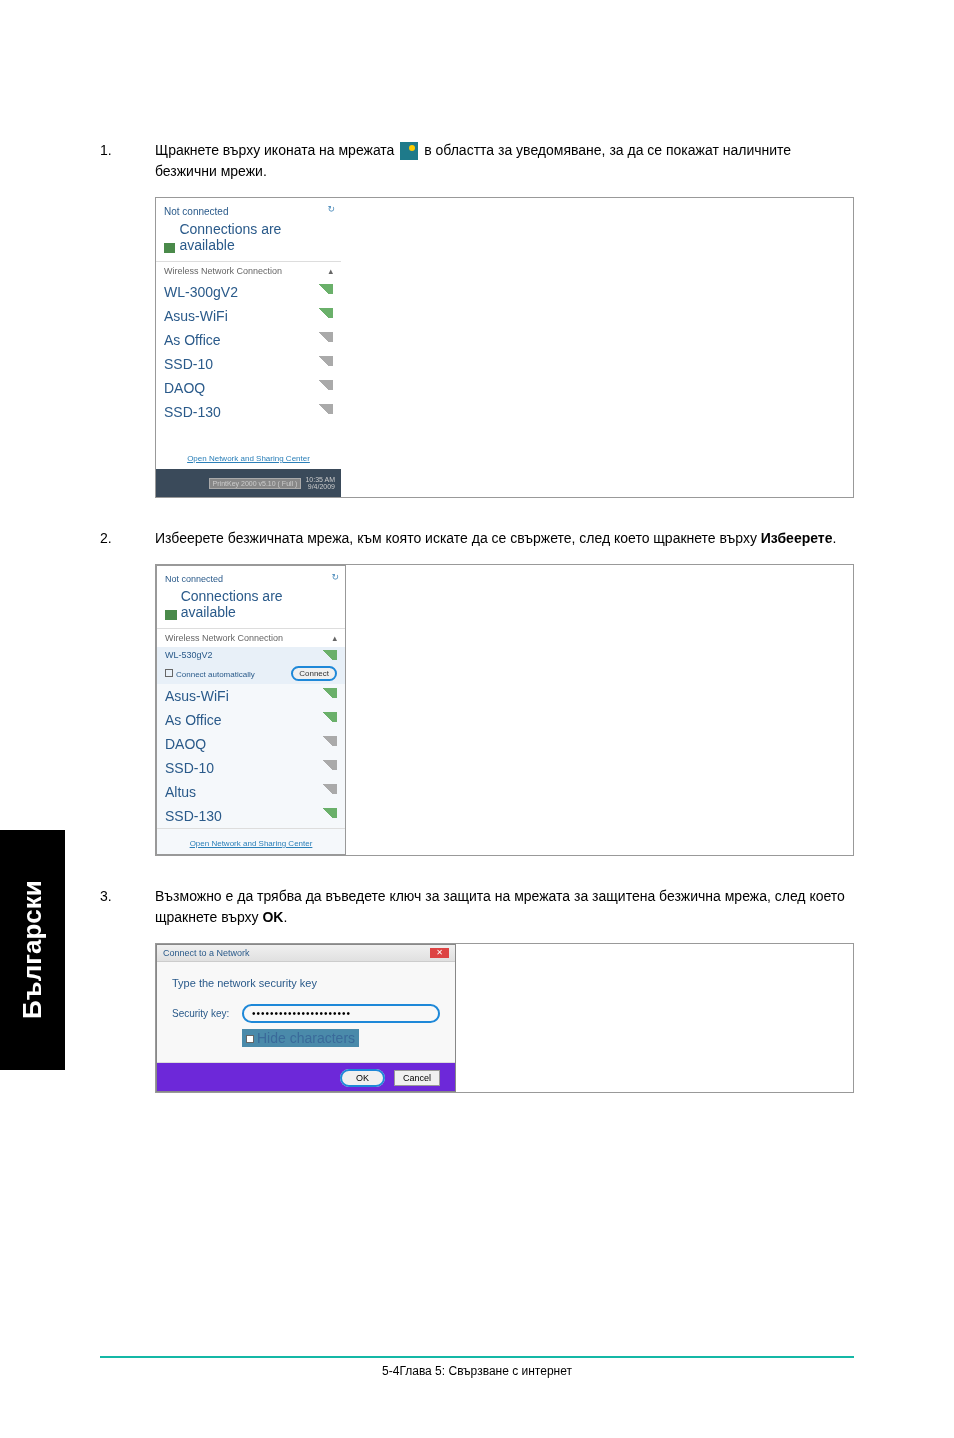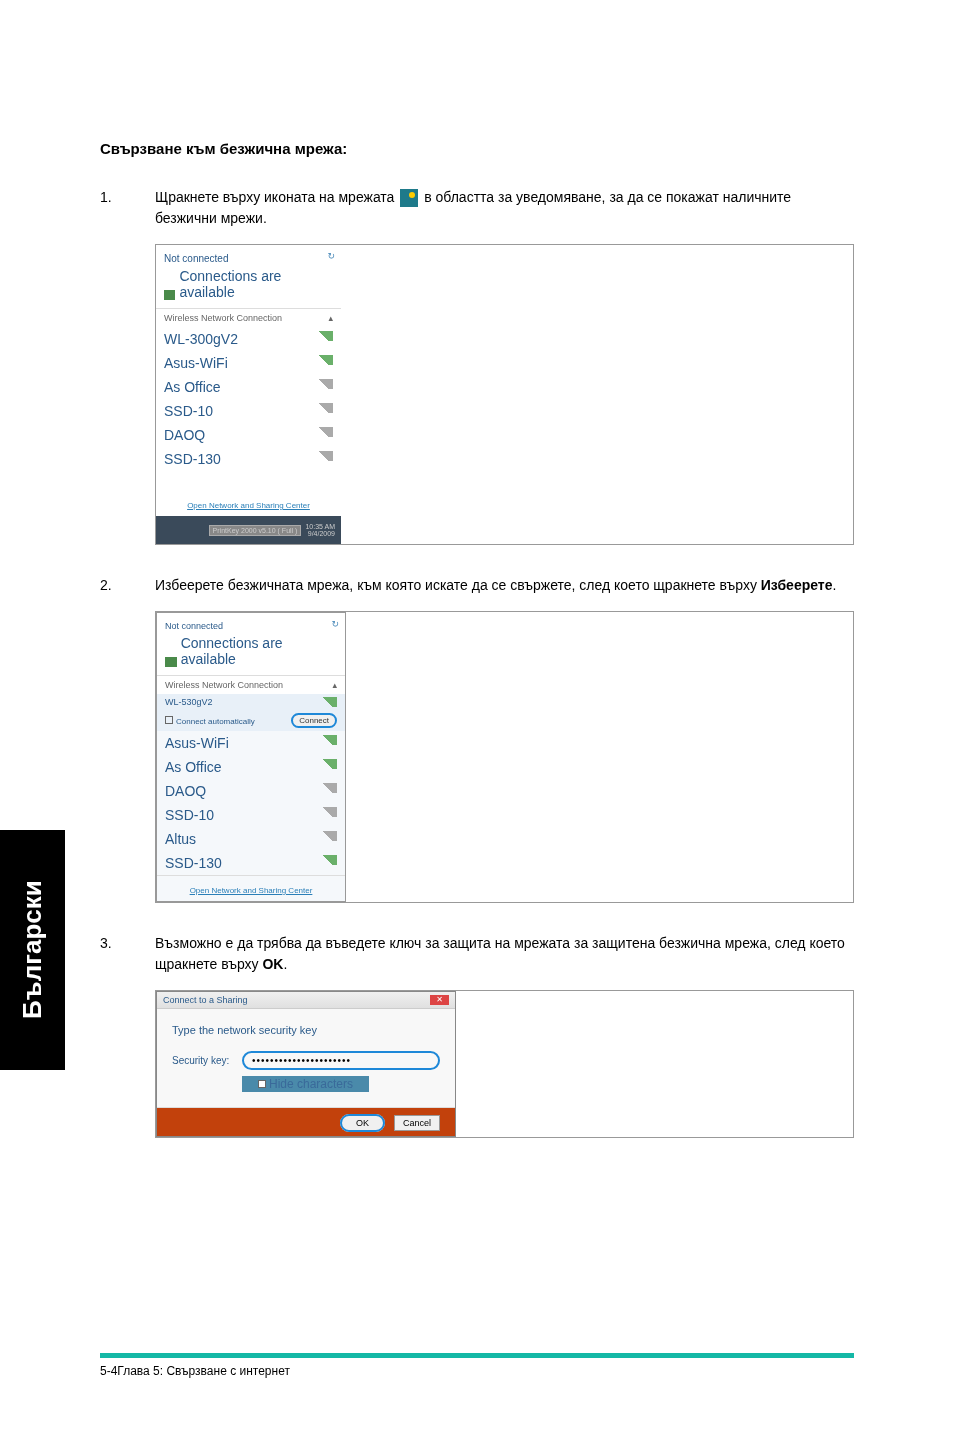--- a/index.html
+++ b/index.html
@@ -215,32 +215,32 @@
     .key-input {
       border: 2px solid #1e88d8;
       border-radius: 12px;
       padding: 2px 8px;
       flex: 1;
       letter-spacing: 1px;
       font-size: 10px;
     }
     .hide-row {
       margin-left: 70px;
-      font-size: 12px;
+      font-size: 14px;
       color: #3a6a9a;
       background: #4a8aaa;
-      padding: 1px 16px;
+      padding: 1px 4px;
       width: fit-content;
       text-align: center;
     }
     .dialog-buttons {
       padding: 8px 15px;
       text-align: right;
       border-top: 1px solid #ddd;
-      background: #c2410c;
+      background: #6d28d9;
     }
     .ok-btn {
       border: 2px solid #1e88d8;
       border-radius: 10px;
       padding: 2px 14px;
       font-size: 9px;
       background: #f0f0f0;
       margin-right: 6px;
     }
     .cancel-btn {
@@ -268,43 +268,42 @@
       font-size: 26px;
       font-weight: bold;
     }
     
     
     .footer {
       position: absolute;
       bottom: 60px;
       left: 100px;
       right: 100px;
-      border-top: 5px solid #14b8a6;
+      border-top: 2px solid #14b8a6;
       padding-top: 6px;
       display: flex;
-      justify-content: flex-start;
+      justify-content: center;
       font-size: 12px;
     }
     
     .refresh-icon {
       position: absolute;
       top: 6px;
       right: 6px;
       color: #4a8aba;
       font-size: 9px;
     }
   </style>
 </head>
 <body>
 
 <div class="side-tab">Български</div>
 
 <div class="page-content">
 
-  <div class="heading">Свързване към безжична мрежа:</div>
 
   <div class="step">
     <div class="step-num">1.</div>
     <div class="step-text">
       <span>Щракнете върху иконата на мрежата </span><span class="network-icon"></span><span> в областта за уведомяване, за да се покажат наличните безжични мрежи.</span>
     </div>
   </div>
 
   <div class="screenshot">
     <div class="net-panel">
@@ -424,21 +423,21 @@
   <div class="step">
     <div class="step-num">3.</div>
     <div class="step-text">
       <span>Възможно е да трябва да въведете ключ за защита на мрежата за защитена безжична мрежа, след което щракнете върху </span><b>OK</b><span>.</span>
     </div>
   </div>
 
   <div class="screenshot" style="margin-left:55px;">
     <div class="dialog">
       <div class="dialog-title">
-        <span>Connect to a Sharing</span>
+        <span>Connect to a Network</span>
         <span class="dialog-close">✕</span>
       </div>
       <div class="dialog-body">
         <div class="dialog-prompt">Type the network security key</div>
         <div class="key-row">
           <span class="key-label">Security key:</span>
           <span class="key-input">••••••••••••••••••••••</span>
         </div>
         <div class="hide-row">
           <span class="checkbox" style="background:#fff;"></span><span>Hide characters</span>

